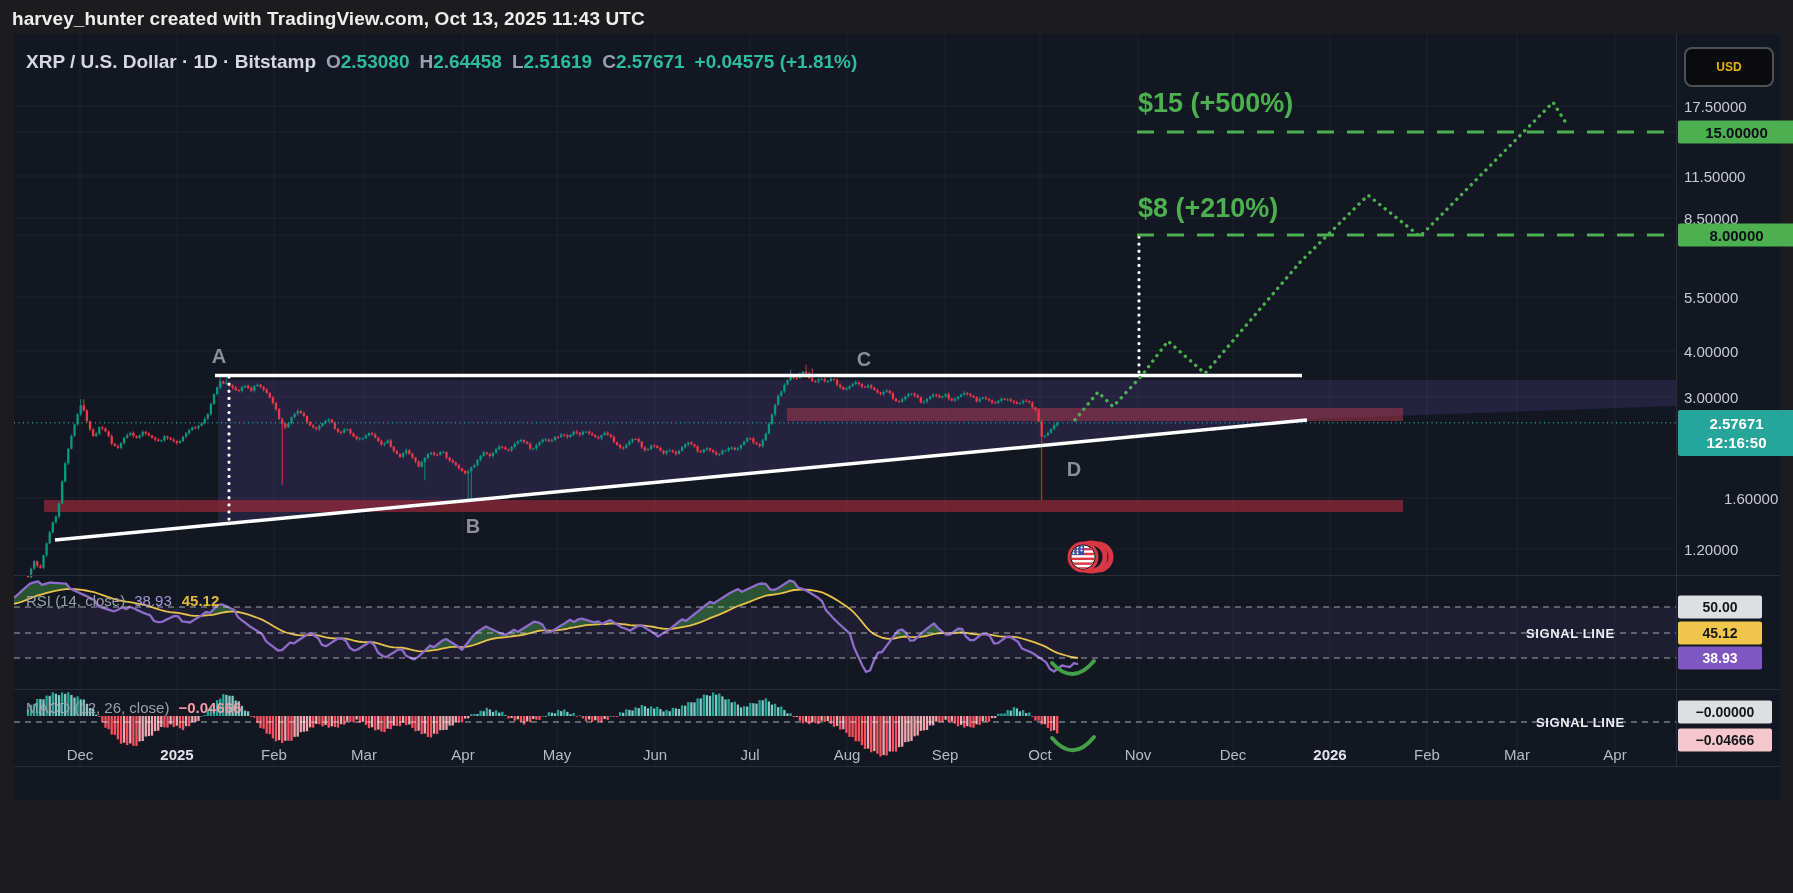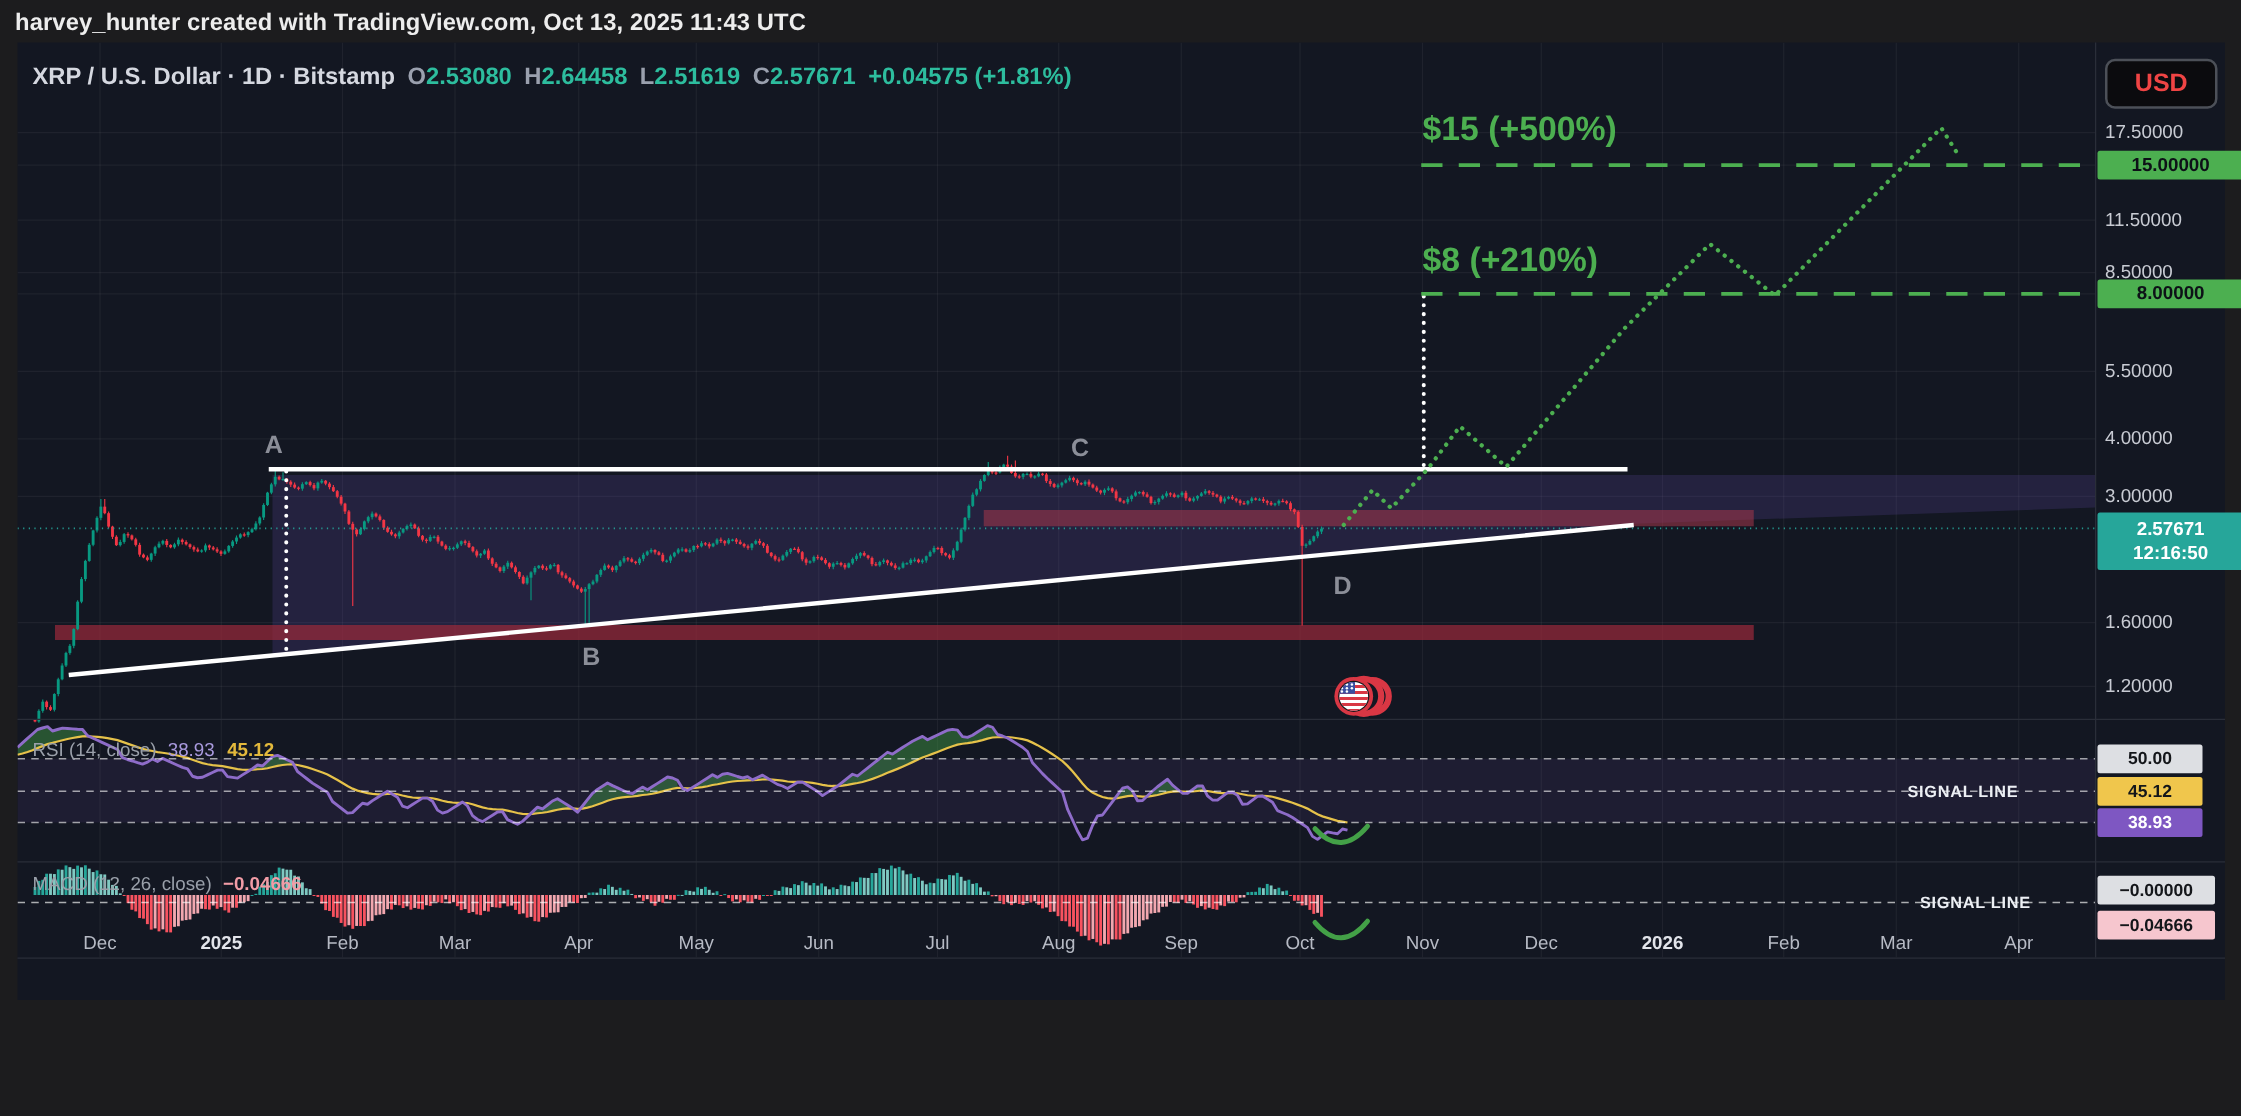--- a/index.html
+++ b/index.html
@@ -7,21 +7,21 @@
        font-family:"Liberation Sans",sans-serif;text-decoration:underline;-webkit-font-smoothing:antialiased;}
   .abs{position:absolute;}
   #chart-bg{left:14px;top:34px;width:1766px;height:766px;background:#131722;}
   #chart-svg{left:0;top:0;width:1793px;height:893px;}
   #watermark{left:12px;top:8px;font-size:19px;font-weight:700;color:#ededed;letter-spacing:.1px;}
   #header{left:26px;top:51px;font-size:19px;font-weight:600;color:#d5d8e0;white-space:nowrap;}
   #header .k{color:#9aa0ae;margin-left:10px;}
   #header .v{color:#2dbd9e;}
   #header .chg{color:#2dbd9e;margin-left:10px;}
   #usd-btn{left:1684px;top:47px;width:86px;height:36px;background:#0b0b0e;border:2px solid #4c5058;
-           border-radius:8px;color:#ef4444;font-size:20px;font-weight:700;display:flex;
+           border-radius:8px;color:#eab308;font-size:12px;font-weight:700;display:flex;
            align-items:center;justify-content:center;cursor:pointer;}
   .target-text{font-size:27px;font-weight:700;color:#4caf50;}
   .pt-letter{font-size:20px;font-weight:700;color:#8b8e98;}
   .pane-note{font-size:13px;font-weight:700;color:#eceff4;letter-spacing:.6px;transform:translateY(-50%);}
   .ind-label{font-size:15px;color:#9aa0aa;white-space:nowrap;font-weight:500;}
   .ind-label .pv{color:#a99ade;margin-left:9px;}
   .ind-label .yv{color:#e3b93c;margin-left:10px;font-weight:700;}
   .ind-label .mv{color:#f29ca6;margin-left:9px;font-weight:600;}
   .ax-label{left:1684px;font-size:15px;color:#c8cbd3;transform:translateY(-50%);white-space:nowrap;}
   .ax-badge{left:1678px;width:117px;transform:translateY(-50%);border-radius:2px;font-size:15px;
@@ -1179,21 +1179,21 @@
 
   <div class="abs" id="price-axis">
       <div class="abs ax-label" style="top:106px;">17.50000</div>
       <div class="abs ax-badge bg-green" style="top:132px;">15.00000</div>
       <div class="abs ax-label" style="top:176px;">11.50000</div>
       <div class="abs ax-label" style="top:218px;">8.50000</div>
       <div class="abs ax-badge bg-green" style="top:235px;">8.00000</div>
       <div class="abs ax-label" style="top:297px;">5.50000</div>
       <div class="abs ax-label" style="top:351px;">4.00000</div>
       <div class="abs ax-label" style="top:397px;">3.00000</div>
-      <div class="abs ax-label" style="top:498px;">1.60000</div>
+      <div class="abs ax-label" style="top:498px;margin-left:40px;">1.60000</div>
       <div class="abs ax-label" style="top:549px;">1.20000</div>
       <div class="abs ax-badge bg-teal" style="top:433px;height:42px;">
         <div style="font-weight: 700;">2.57671</div>
         <div style="font-weight: 600;">12:16:50</div>
       </div>
       <div class="abs ax-badge sm bg-gray" style="top:607px;">50.00</div>
       <div class="abs ax-badge sm bg-yellow" style="top:633px;">45.12</div>
       <div class="abs ax-badge sm bg-purple" style="top:658px;">38.93</div>
       <div class="abs ax-badge md bg-gray" style="top:712px;">−0.00000</div>
       <div class="abs ax-badge md bg-pink" style="top:740px;">−0.04666</div>

